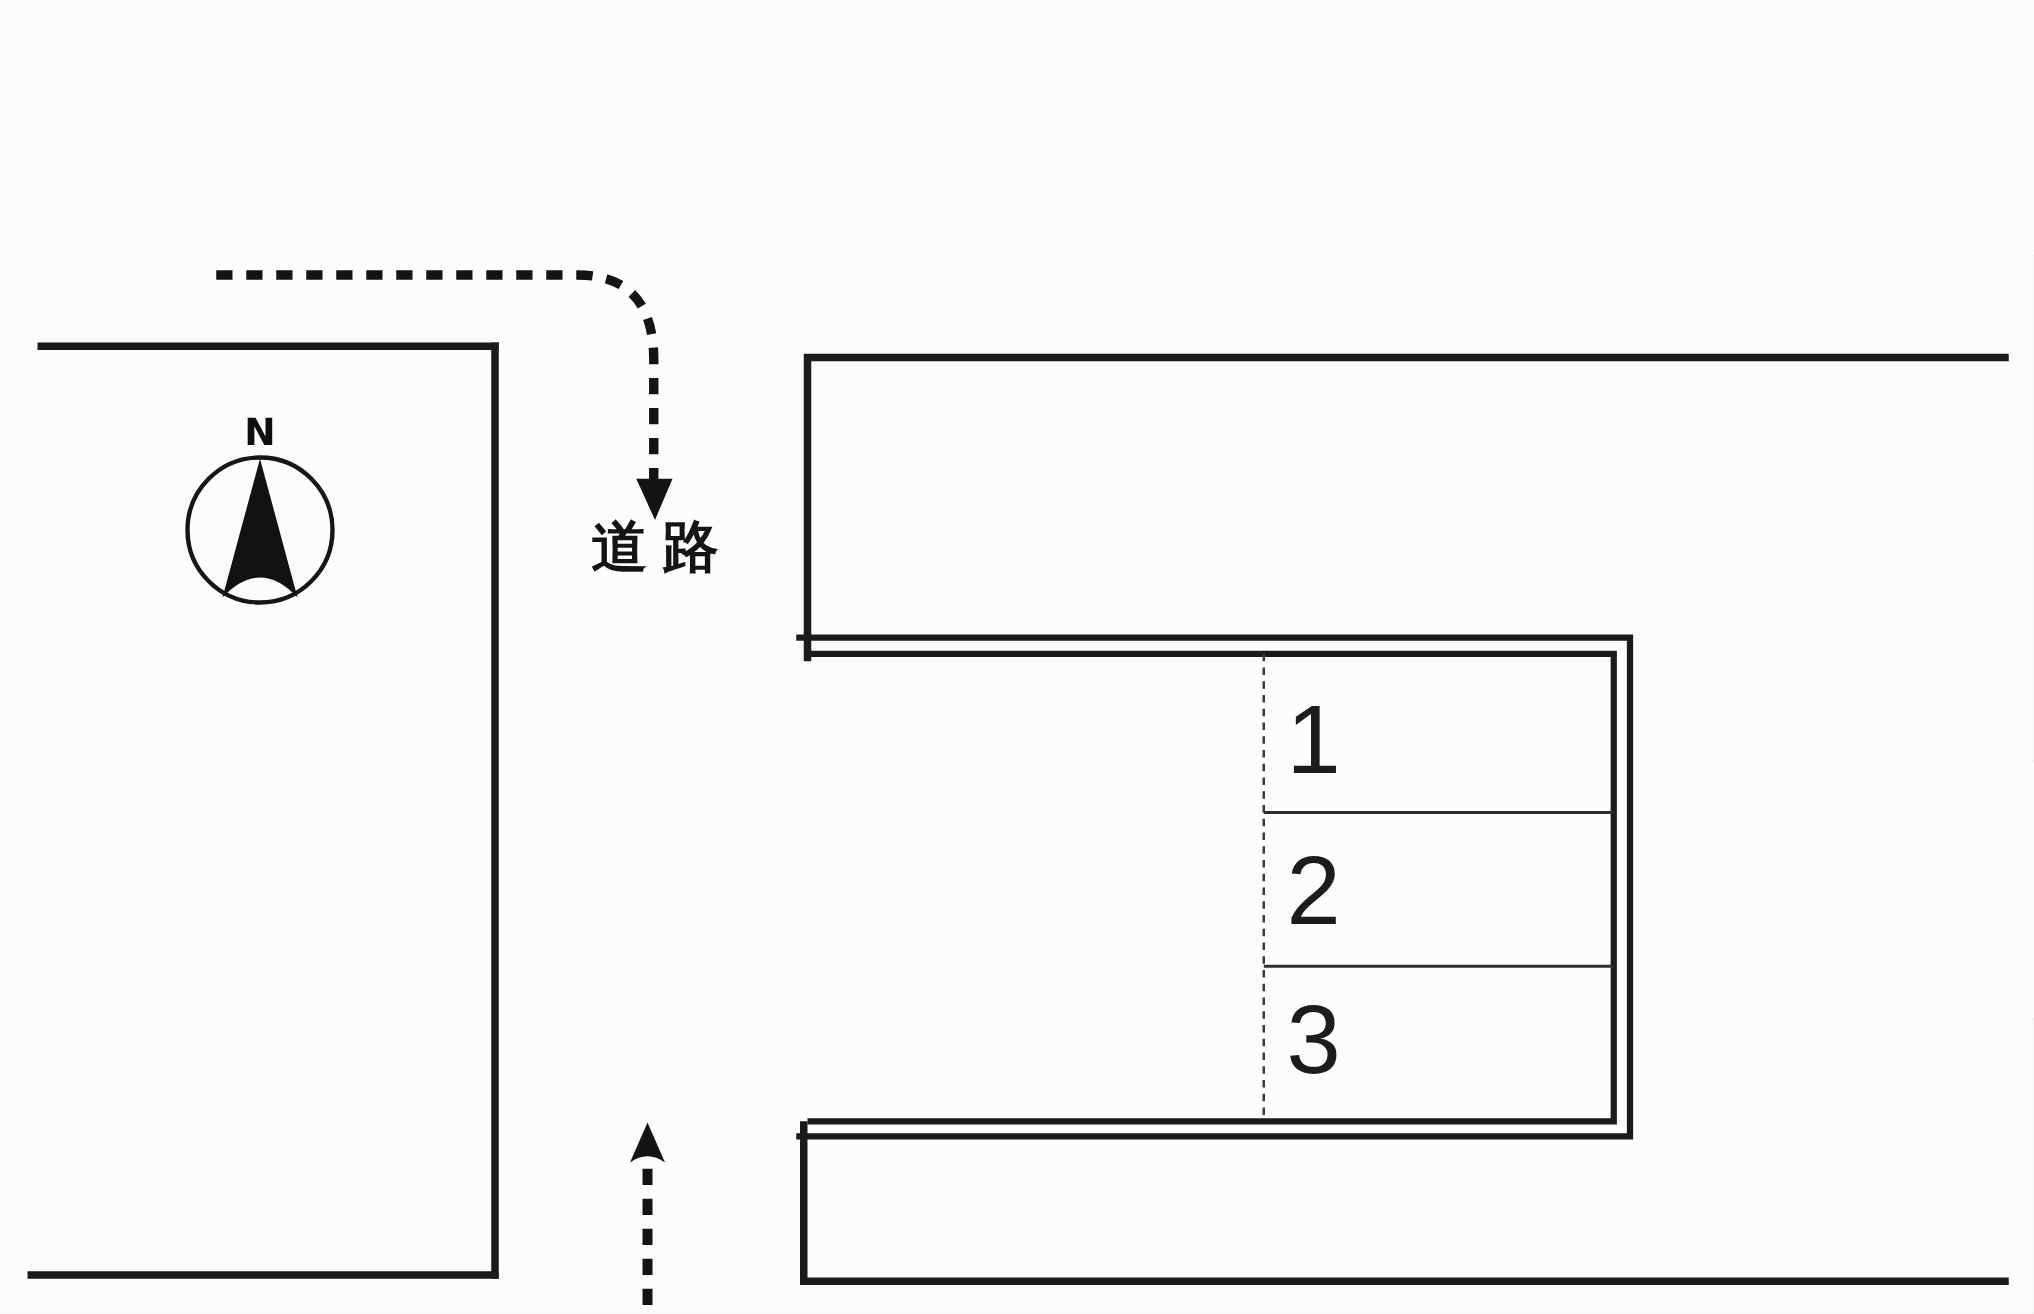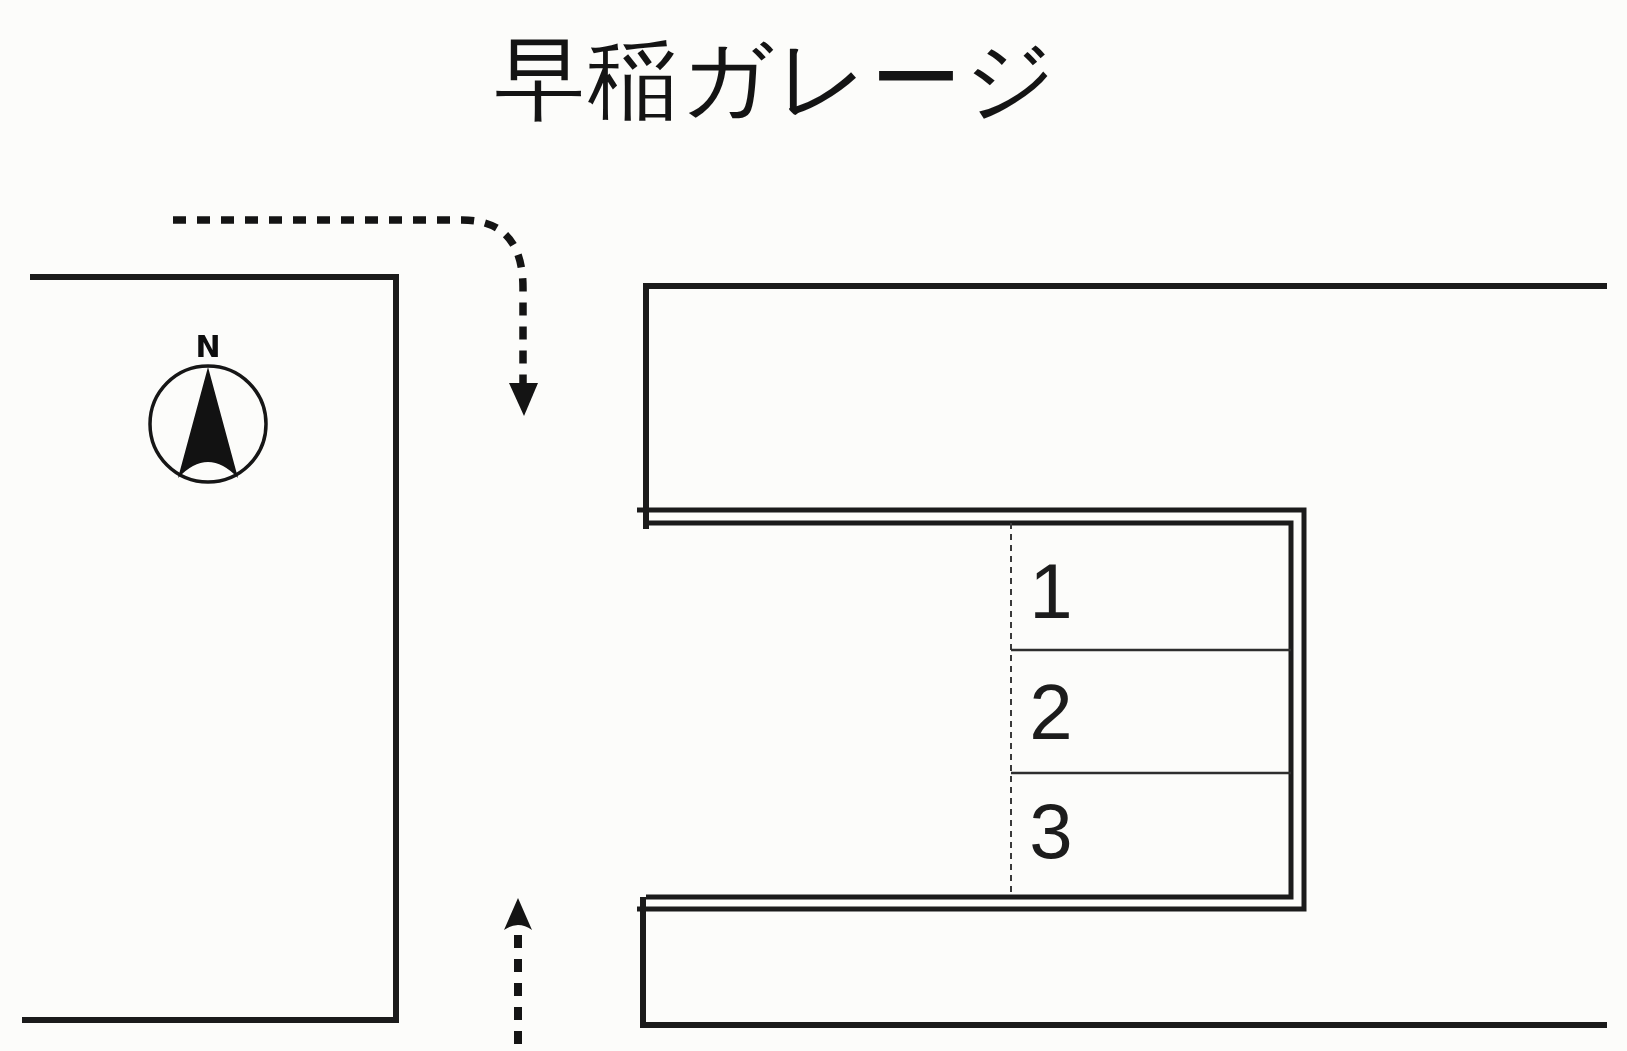--- a/index.html
+++ b/index.html
@@ -76,22 +76,22 @@
       <path d="M1011 650 H1291" fill="none" stroke="#2e2e2e" stroke-width="2.5"></path>
       <path d="M1011 773 H1291" fill="none" stroke="#2e2e2e" stroke-width="2.5"></path>
     </g>
 
     <g>
       <path d="M518 935 V1058" fill="none" stroke="#141414" stroke-width="8" stroke-dasharray="13 11"></path>
       <path d="M518 898 L532 930 Q518 920 504 930 Z" fill="#141414" stroke="none"></path>
     </g>
   </svg>
 
-  <div class="title">早稲ガレージ</div>
 
   <div class="north-label">N</div>
 
+  <div class="road-label">道路</div>
 
   <div class="stall-number s1">1</div>
   <div class="stall-number s2">2</div>
   <div class="stall-number s3">3</div>
 
 </div>
 
 </body></html>

